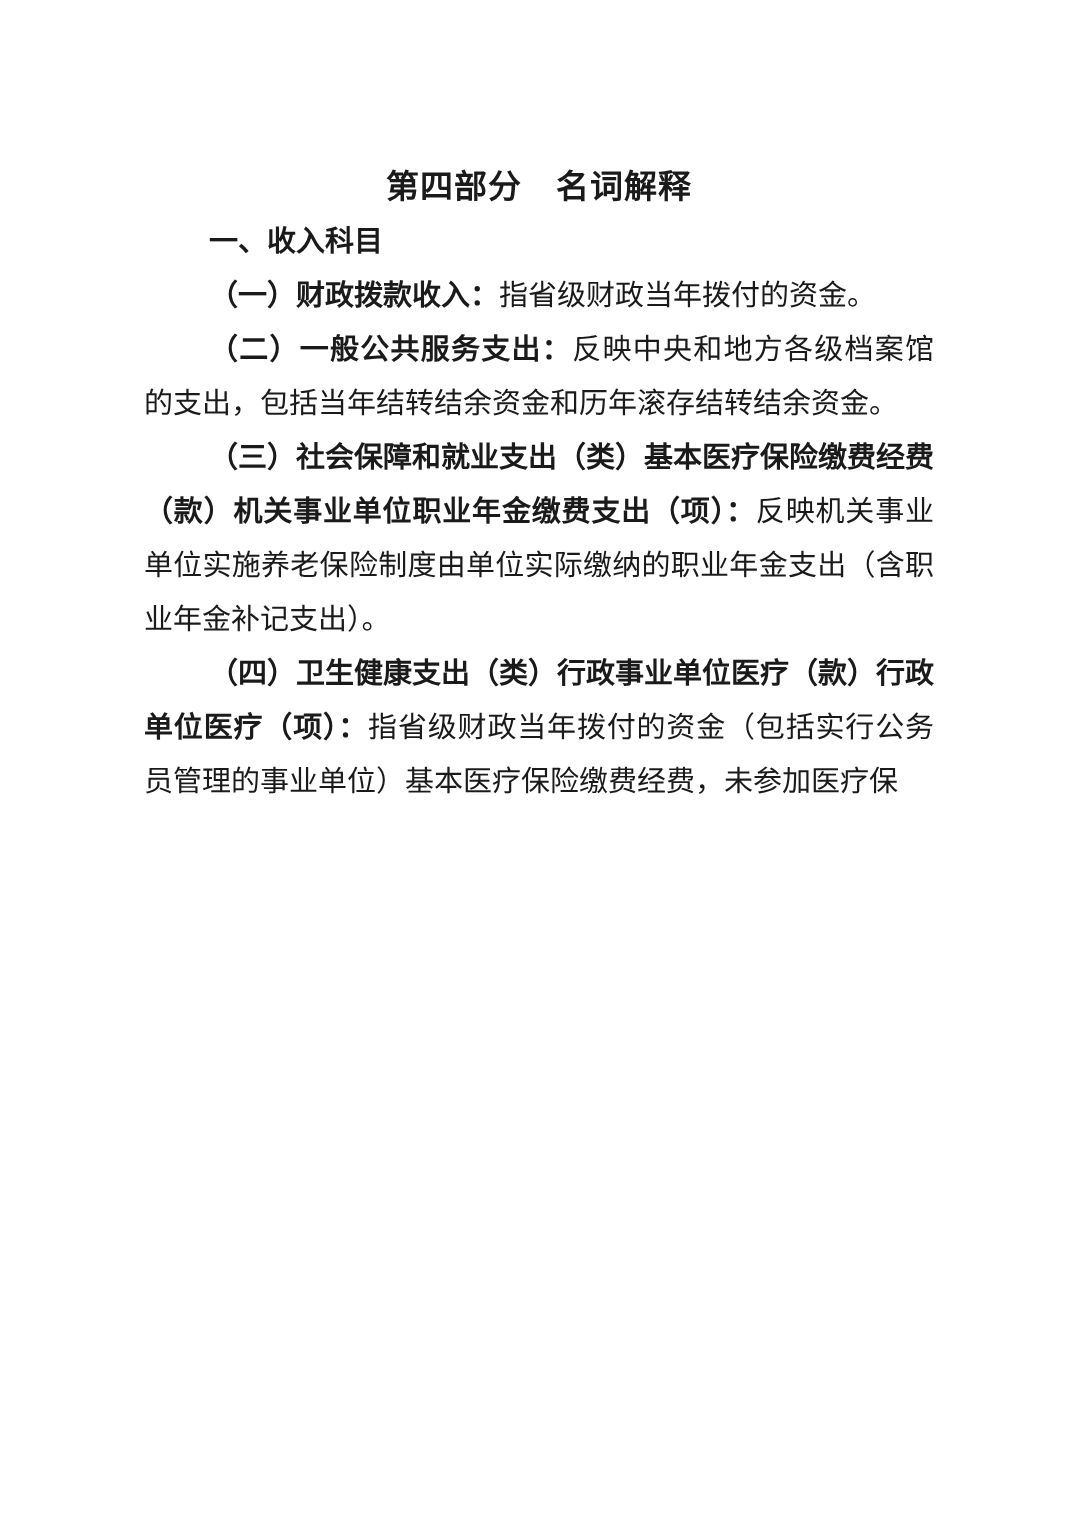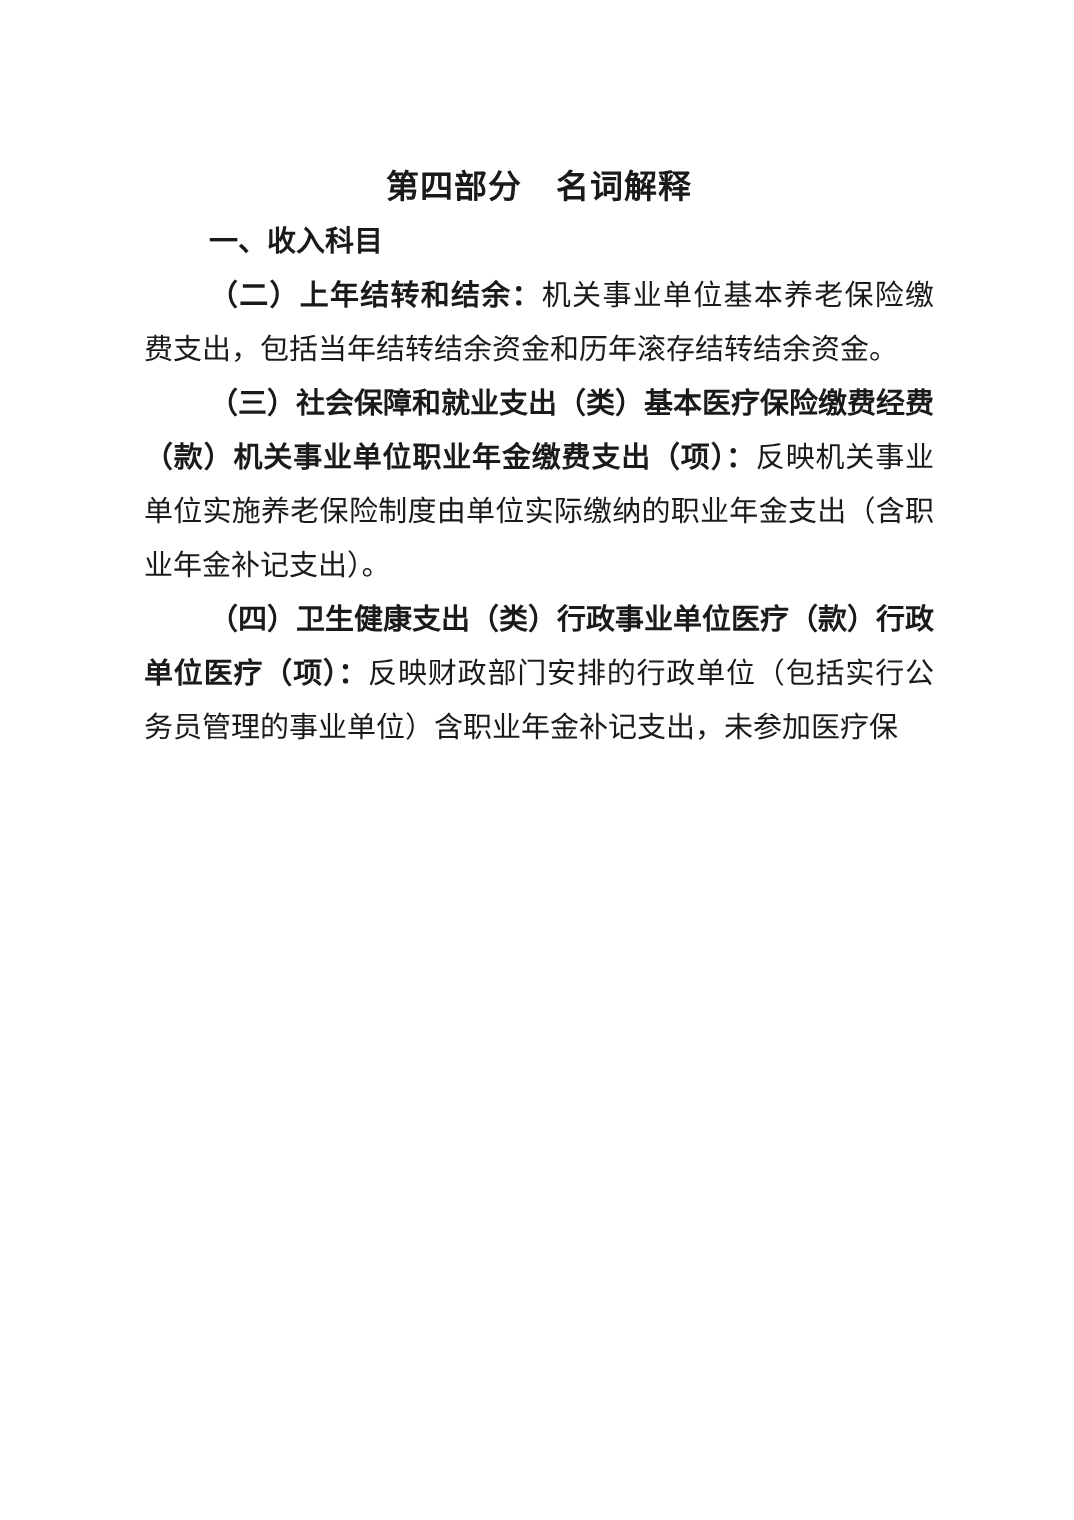--- a/index.html
+++ b/index.html
@@ -64,26 +64,27 @@
 </head>
 <body>
 
 <div class="page">
   <div class="content">
 
     <p class="doc-title"><span class="title-part1">第四部分</span><span class="title-part2">名词解释</span></p>
 
     <p class="para heading"><b>一、收入科目</b></p>
 
+    <p class="para"><b>（一）财政拨款收入：</b><span>指省级财政当年拨付的资金。</span></p>
 
-    <p class="para"><b>（二）上年结转和结余：</b><span>机关事业单位基本养老保险缴费支出，包括当年结转结余资金和历年滚存结转结余资金。</span></p>
+    <p class="para"><b>（二）一般公共服务支出：</b><span>反映中央和地方各级档案馆的支出，包括当年结转结余资金和历年滚存结转结余资金。</span></p>
 
 
 
 
     <p class="para"><b>（三）社会保障和就业支出（类）基本医疗保险缴费经费（款）机关事业单位职业年金缴费支出（项）：</b><span>反映机关事业单位实施养老保险制度由单位实际缴纳的职业年金支出（含职业年金补记支出）。</span></p>
 
-    <p class="para"><b>（四）卫生健康支出（类）行政事业单位医疗（款）行政单位医疗（项）：</b><span>反映财政部门安排的行政单位（包括实行公务员管理的事业单位）含职业年金补记支出，未参加医疗保</span></p>
+    <p class="para"><b>（四）卫生健康支出（类）行政事业单位医疗（款）行政单位医疗（项）：</b><span>指省级财政当年拨付的资金（包括实行公务员管理的事业单位）基本医疗保险缴费经费，未参加医疗保</span></p>
 
   </div>
 
   <div class="page-number">21</div>
 </div>
 
 </body></html>

